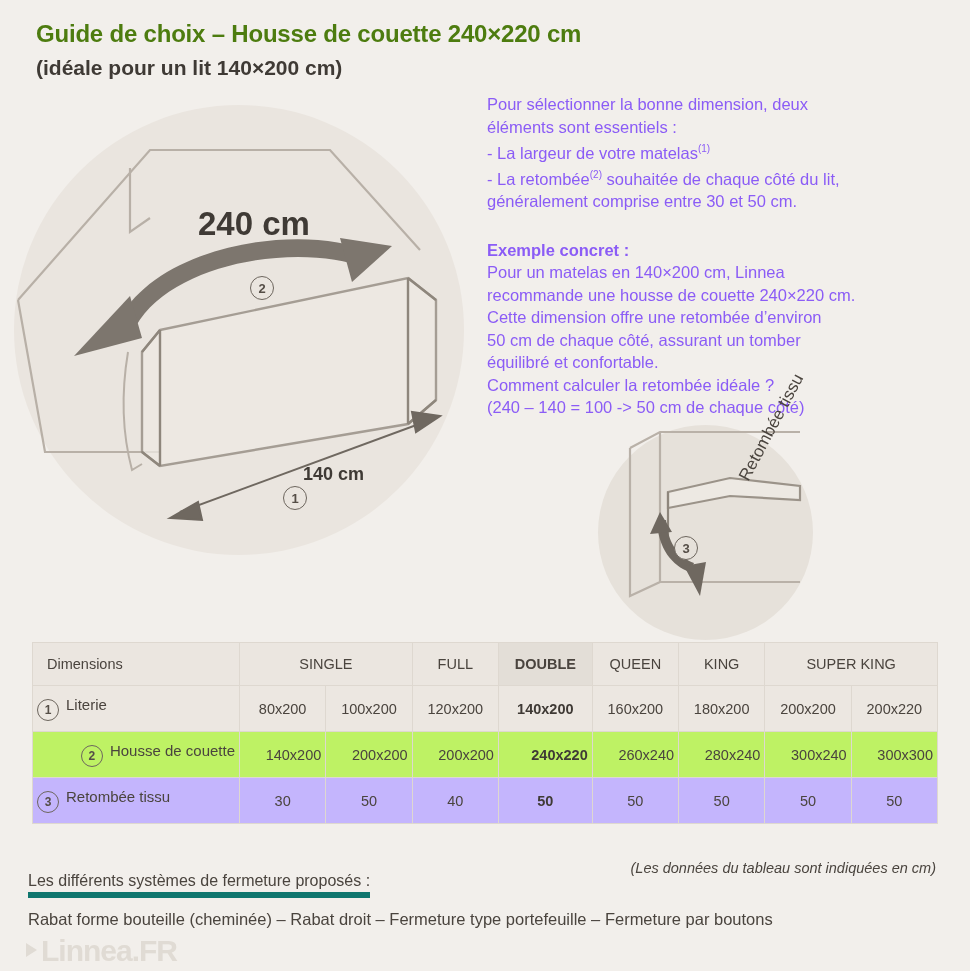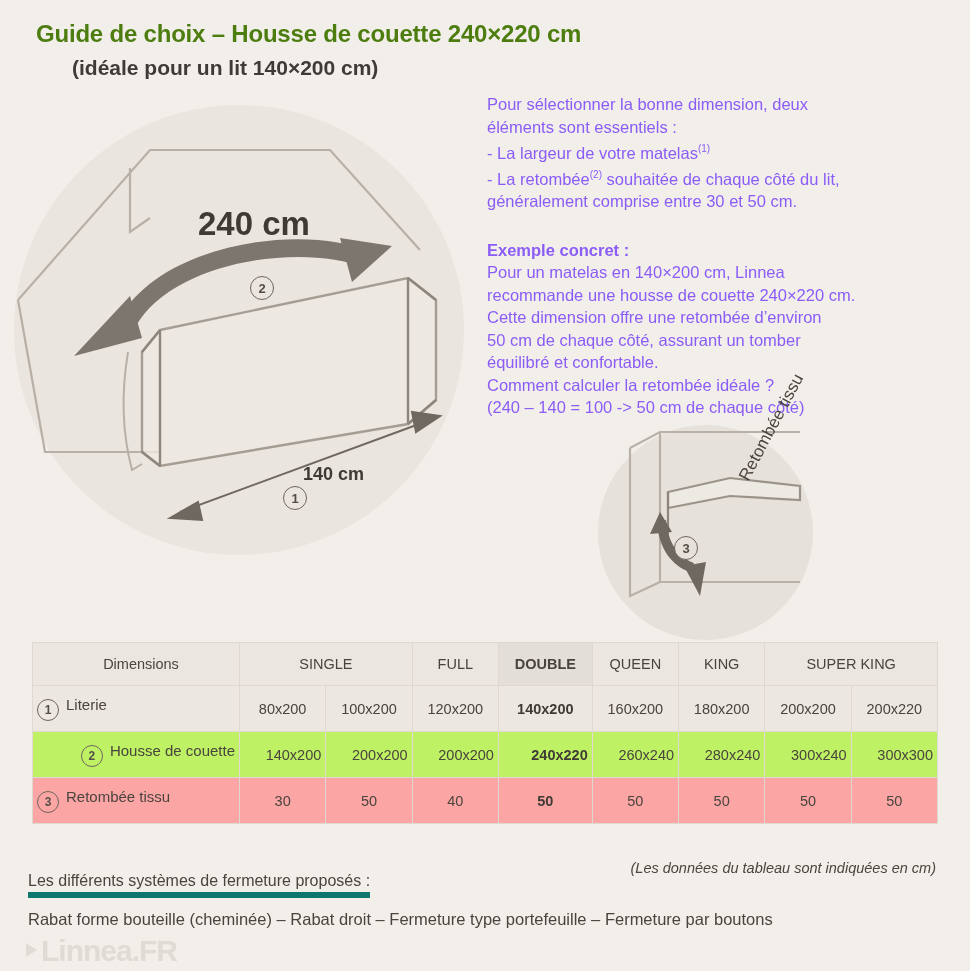--- a/index.html
+++ b/index.html
@@ -14,21 +14,21 @@
   .page{position:relative;width:970px;height:971px;}
 
   
   .title{
     position:absolute;left:36px;top:20px;
     font-size:24px;font-weight:bold;color:#4d7c0f;
     letter-spacing:-0.2px;
   }
   .subtitle{
     position:absolute;left:36px;top:56px;
-    font-size:21px;font-weight:bold;color:#3f3a35;margin-left:36px;
+    font-size:21px;font-weight:bold;color:#3f3a35;
   }
 
   
   .desc{
     position:absolute;left:487px;top:93px;width:452px;
     font-size:16.5px;line-height:22.5px;color:#8b5cf6;
   }
   .desc p{margin:0;}
   .desc .bold{font-weight:bold;margin-top:26px;}
   sup{font-size:10px;vertical-align:super;}
@@ -85,25 +85,25 @@
     height:45px;
     padding:0 4px;
   }
   thead th{
     background:#ebe6e0;
     font-weight:normal;
     font-size:14.5px;
     height:42px;
     color:#4a443e;
   }
-  thead th.first{text-align:center;padding-left:14px;width:188px;}
+  thead th.first{text-align:left;padding-left:14px;width:188px;}
   thead th.double{font-weight:bold;background:#e3ded7;}
   tbody tr.row-a td{background:#ece7e1;}
   tbody tr.row-b td{background:#bef264;text-align:right;}
-  tbody tr.row-c td{background:#fca5a5;}
+  tbody tr.row-c td{background:#c4b5fd;}
   tbody td.rowhead{
     text-align:left;position:relative;
     font-size:15px;
   }
   tbody td.hl{background:#c9c2ba;font-weight:bold;color:#3f3a35;}
   .rowbadge{
     display:inline-flex;width:20px;height:20px;border-radius:50%;
     border:1.5px solid #6d665e;color:#554e47;font-size:12px;font-weight:bold;
     align-items:center;justify-content:center;margin-right:7px;
     vertical-align:-4px;

